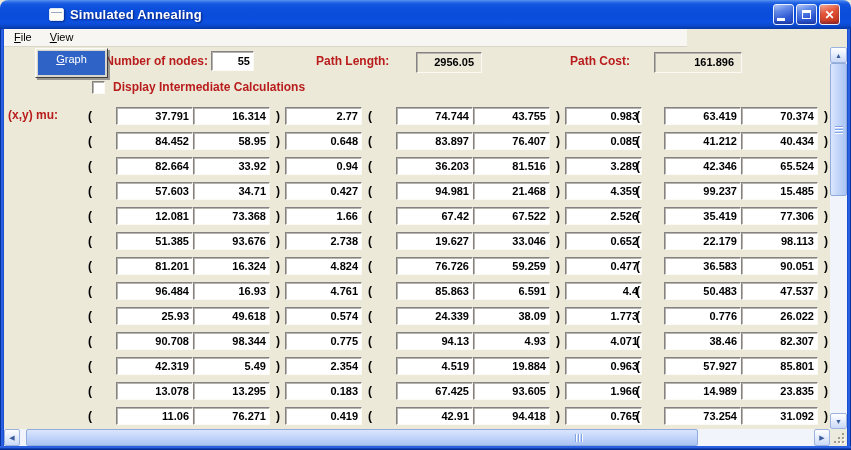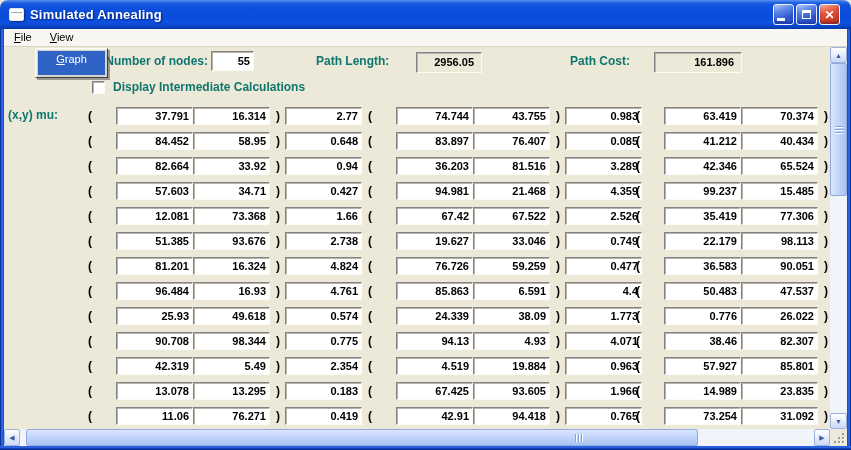--- a/index.html
+++ b/index.html
@@ -2,50 +2,50 @@
 <html><head>
 <meta charset="utf-8">
 <style>
   html,body{margin:0;padding:0;background:#fff;}
   *{box-sizing:border-box;}
   .window{position:relative;width:851px;height:450px;font-family:"Liberation Sans",sans-serif;overflow:hidden;background:#ECE9D8;}
 
   
   .titlebar{position:absolute;left:0;top:0;width:851px;height:29px;border-radius:8px 8px 0 0;
     background:linear-gradient(180deg,#5e94f2 0%,#3272e8 6%,#1557e0 14%,#0b4fdc 30%,#0a4cdb 62%,#0e51e2 76%,#0a46c8 90%,#0638a4 100%);
-    display:flex;align-items:center;}
+    display:flex;align-items:center;padding-left:40px;}
   .app-icon{width:15px;height:13px;margin-left:9px;background:#fdfdf6;border:1px solid #dfe6f6;border-radius:2px;position:relative;box-shadow:1px 1px 2px rgba(0,10,60,.5);}
   .app-icon::after{content:"";position:absolute;left:1px;right:1px;top:3px;height:1px;background:#9aa8c8;}
   .title-text{color:#fff;font-weight:bold;font-size:13px;margin-left:6px;letter-spacing:.2px;text-shadow:1px 1px 2px rgba(5,20,90,.8);white-space:nowrap;}
   .winbtns{margin-left:auto;margin-right:11px;display:flex;gap:2px;}
   .wbtn{width:21px;height:21px;border:1px solid #eaf1ff;border-radius:3px;display:flex;align-items:center;justify-content:center;
     background:linear-gradient(160deg,#b9ccf7 0%,#638ae9 30%,#2d57d2 68%,#2850cc 100%);box-shadow:inset 0 -2px 3px rgba(0,10,80,.35);}
   .wbtn.close{background:linear-gradient(160deg,#f4ad97 0%,#e4573b 38%,#cc3a1f 80%,#c03318 100%);}
   .glyph-min{width:8px;height:3px;background:#fff;margin-top:10px;margin-right:6px;}
   .glyph-max{width:9px;height:9px;border:1px solid #fff;border-top:3px solid #fff;}
   .glyph-close{color:#fff;font-size:12px;font-weight:bold;line-height:1;}
 
   .frame-left{position:absolute;left:0;top:29px;width:4px;height:421px;background:linear-gradient(90deg,#08309a 0 1px,#2861e4 1px 3px,#1b4fd0 3px 4px);}
   .frame-right{position:absolute;right:0;top:29px;width:4px;height:421px;background:linear-gradient(270deg,#08309a 0 1px,#2861e4 1px 3px,#1b4fd0 3px 4px);}
   .frame-bottom{position:absolute;left:0;bottom:0;width:851px;height:4px;background:linear-gradient(180deg,#2a5fe0 0 2px,#103fb4 2px 3px,#082c90 3px 4px);}
 
   
-  .menubar{position:absolute;left:4px;top:29px;width:843px;height:18px;background:#f7f6f2;border-bottom:1px solid #d9d6c8;display:flex;align-items:stretch;padding-left:1px;}
+  .menubar{position:absolute;left:4px;top:29px;width:683px;height:18px;background:#f7f6f2;border-bottom:1px solid #d9d6c8;display:flex;align-items:stretch;padding-left:1px;}
   .menu-item{display:inline-block;padding:2px 9px 0 9px;font-size:11px;color:#000;}
   .menu-item::first-letter{text-decoration:underline;}
 
   
   .dropdown{position:absolute;left:35px;top:48px;width:73px;z-index:50;background:#d8d5cc;padding:2px;
     border:1px solid;border-color:#fdfcf7 #3e3e3e #3e3e3e #fdfcf7;box-shadow:2px 2px 0 rgba(70,70,70,.5), inset 1px 1px 0 #efede6;}
   .dd-item{display:block;height:24px;line-height:17px;text-align:center;background:#2f63c5;color:#fff;font-size:11px;}
   .dd-item::first-letter{text-decoration:underline;}
 
   
   .client{position:absolute;left:4px;top:47px;width:826px;height:382px;background:#ECE9D8;overflow:hidden;}
-  .lbl{position:absolute;font-size:12px;font-weight:bold;color:#0f766e;white-space:nowrap;}
+  .lbl{position:absolute;font-size:12px;font-weight:bold;color:#b91c1c;white-space:nowrap;}
 
   .inputbox,.robox,.cell{border:1px solid;border-color:#848284 #fbfaf4 #fbfaf4 #848284;box-shadow:inset 1px 1px 0 #b6b3aa;
     font-family:"Liberation Sans",sans-serif;font-weight:bold;font-size:11px;color:#000;text-align:right;}
   .inputbox{position:absolute;left:207px;top:4px;width:43px;height:20px;background:#fff;padding:3px 3px 0 0;}
   .robox{position:absolute;top:5px;height:19px;background:#ECE9D8;padding:3px 7px 16px 0;}
   .robox.pl{left:412px;width:66px;}
   .robox.pc{left:650px;width:88px;}
 
   .checkbox{position:absolute;left:88px;top:34px;width:13px;height:13px;background:#fff;border:1px solid;border-color:#848284 #fbfaf4 #fbfaf4 #848284;box-shadow:inset 1px 1px 0 #b6b3aa;}
 
@@ -251,21 +251,21 @@
           <span class="cell cx">67.42</span>
           <span class="cell cy">67.522</span>
           <span class="br closeb">)</span>
           <span class="cell cmu">2.526</span>
         </div>
         <div class="vrow">
           <span class="br">(</span>
           <span class="cell cx">19.627</span>
           <span class="cell cy">33.046</span>
           <span class="br closeb">)</span>
-          <span class="cell cmu">0.749</span>
+          <span class="cell cmu">0.652</span>
         </div>
         <div class="vrow">
           <span class="br">(</span>
           <span class="cell cx">76.726</span>
           <span class="cell cy">59.259</span>
           <span class="br closeb">)</span>
           <span class="cell cmu">0.477</span>
         </div>
         <div class="vrow">
           <span class="br">(</span>

